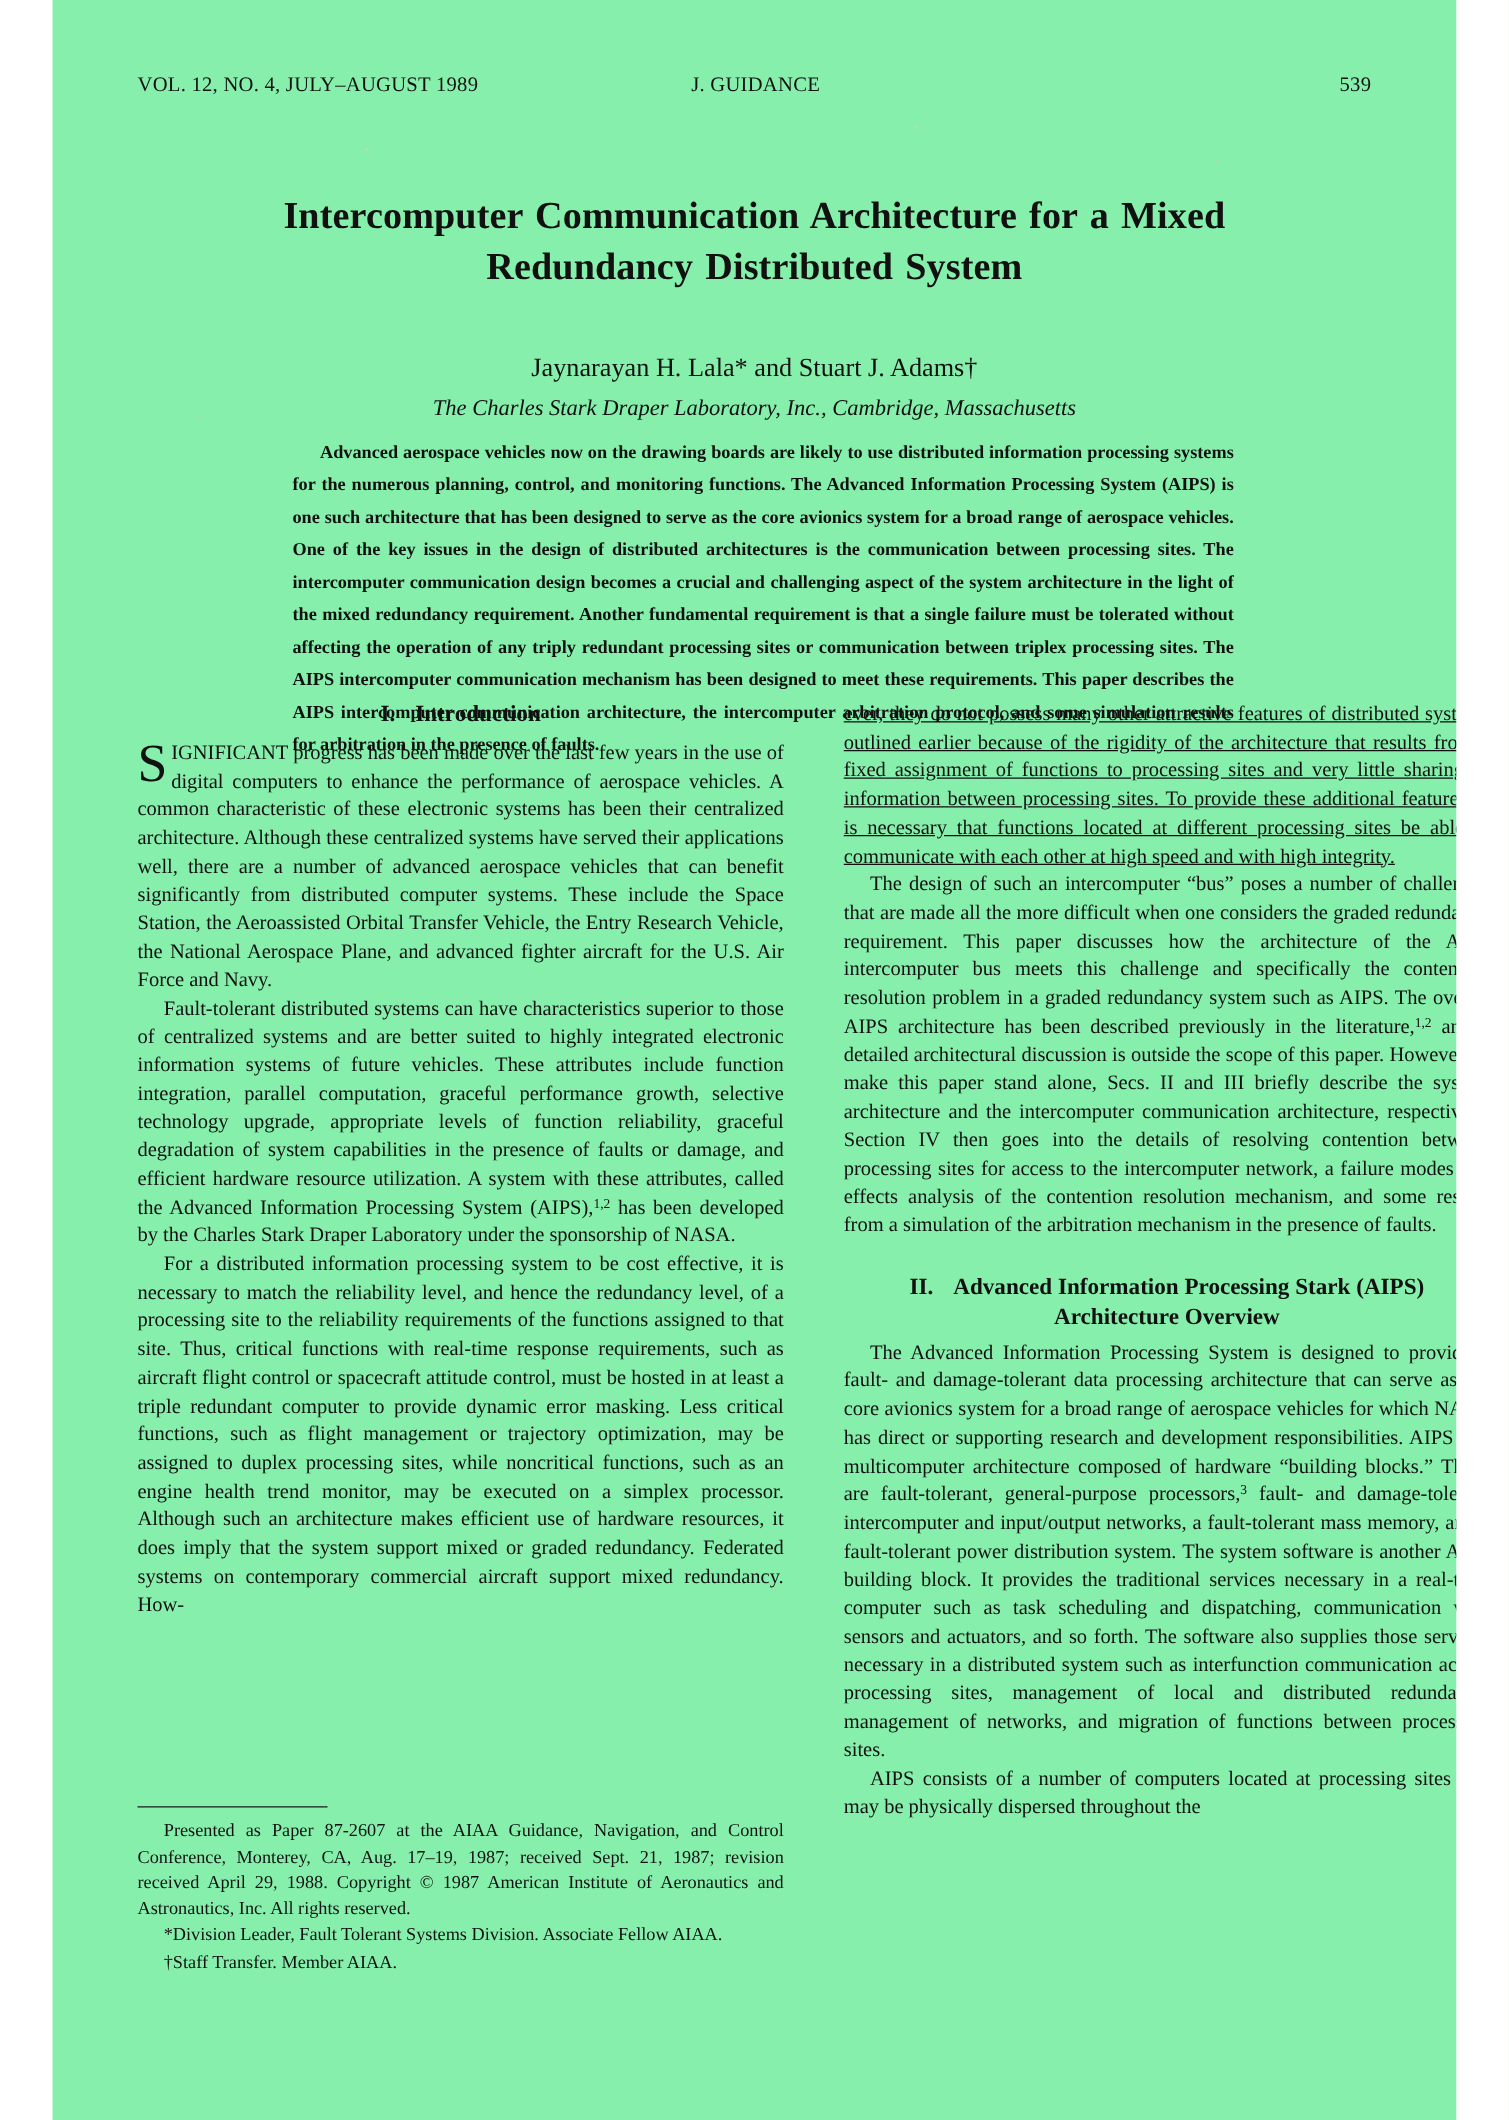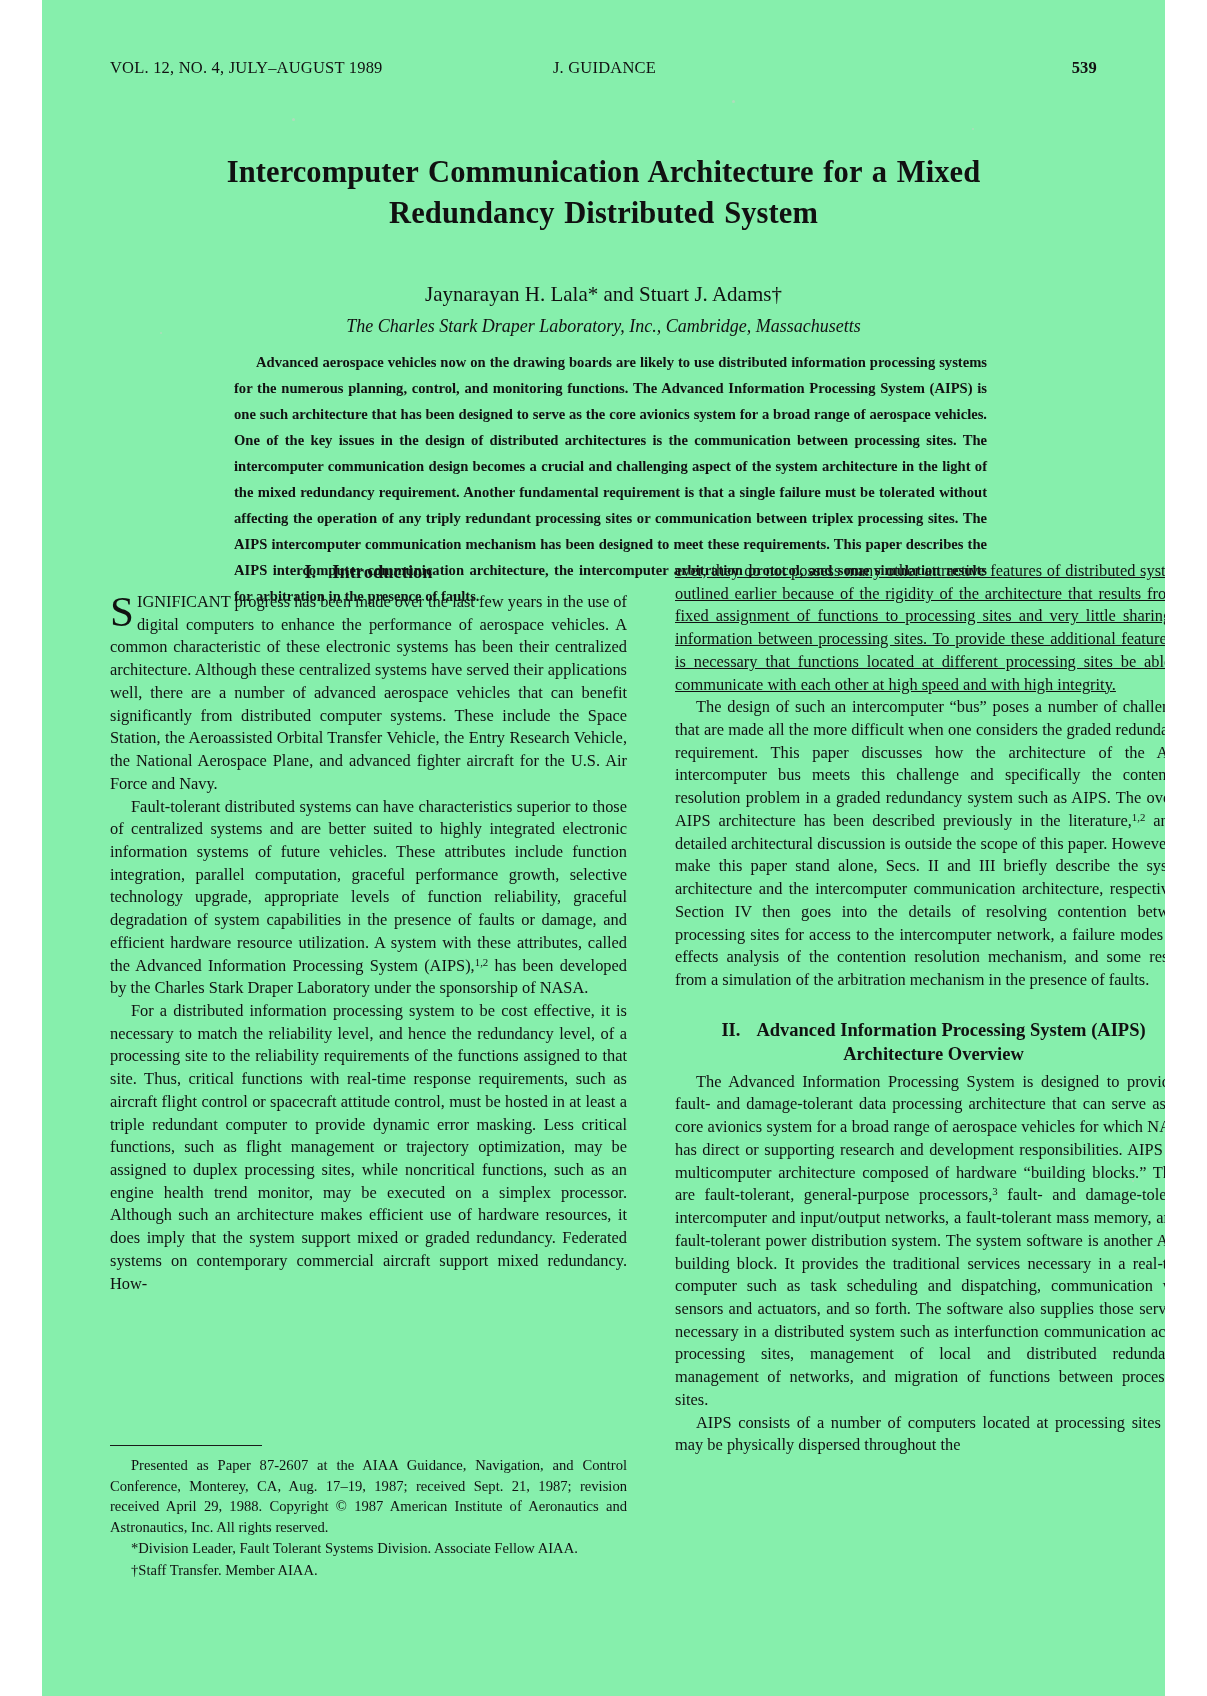--- a/index.html
+++ b/index.html
@@ -46,21 +46,21 @@
     left: 0; right: 0;
     text-align: center;
     font-size: 16.5px;
     font-variant: small-caps;
     margin-left: 2px;
   }
   .rh-right {
     position: absolute;
     right: 0;
     font-size: 16.5px;
-    font-weight: 700;
+    font-weight: 400;
   }
 
   
   .title-block {
     position: absolute;
     top: 140px;
     left: 110px;
     right: 110px;
     text-align: center;
   }
@@ -248,21 +248,21 @@
     </div>
 
     <div class="col">
       <div class="col-inner">
 
         <p class="no-indent">ever, they do not possess many other attractive features of distributed systems outlined earlier because of the rigidity of the architecture that results from a fixed assignment of functions to processing sites and very little sharing of information between processing sites. To provide these additional features, it is necessary that functions located at different processing sites be able to communicate with each other at high speed and with high integrity.</p>
 
         <p><span>The design of such an intercomputer “bus” poses a number of challenges that are made all the more difficult when one considers the graded redundancy requirement. This paper discusses how the architecture of the AIPS intercomputer bus meets this challenge and specifically the contention resolution problem in a graded redundancy system such as AIPS. The overall AIPS architecture has been described previously in the literature,</span><sup class="cite">1,2</sup><span> and a detailed architectural discussion is outside the scope of this paper. However, to make this paper stand alone, Secs. II and III briefly describe the system architecture and the intercomputer communication architecture, respectively. Section IV then goes into the details of resolving contention between processing sites for access to the intercomputer network, a failure modes and effects analysis of the contention resolution mechanism, and some results from a simulation of the arbitration mechanism in the presence of faults.</span></p>
 
         <h2 class="section-head tight">
-          <span class="sec-num">II.</span><span>Advanced Information Processing System (AIPS)</span><br>
+          <span class="sec-num">II.</span><span>Advanced Information Processing Stark (AIPS)</span><br>
           <span>Architecture Overview</span>
         </h2>
 
         <p><span>The Advanced Information Processing System is designed to provide a fault- and damage-tolerant data processing architecture that can serve as the core avionics system for a broad range of aerospace vehicles for which NASA has direct or supporting research and development responsibilities. AIPS is a multicomputer architecture composed of hardware “building blocks.” These are fault-tolerant, general-purpose processors,</span><sup class="cite">3</sup><span> fault- and damage-tolerant intercomputer and input/output networks, a fault-tolerant mass memory, and a fault-tolerant power distribution system. The system software is another AIPS building block. It provides the traditional services necessary in a real-time computer such as task scheduling and dispatching, communication with sensors and actuators, and so forth. The software also supplies those services necessary in a distributed system such as interfunction communication across processing sites, management of local and distributed redundancy, management of networks, and migration of functions between processing sites.</span></p>
 
         <p>AIPS consists of a number of computers located at processing sites that may be physically dispersed throughout the</p>
 
       </div>
     </div>
 

